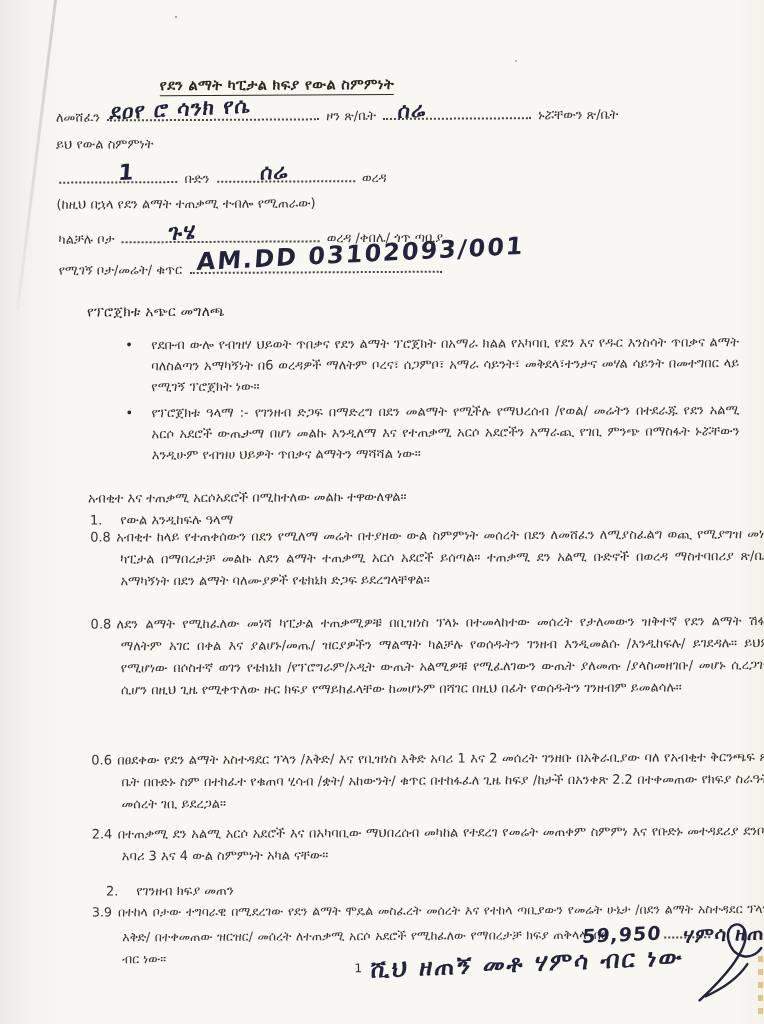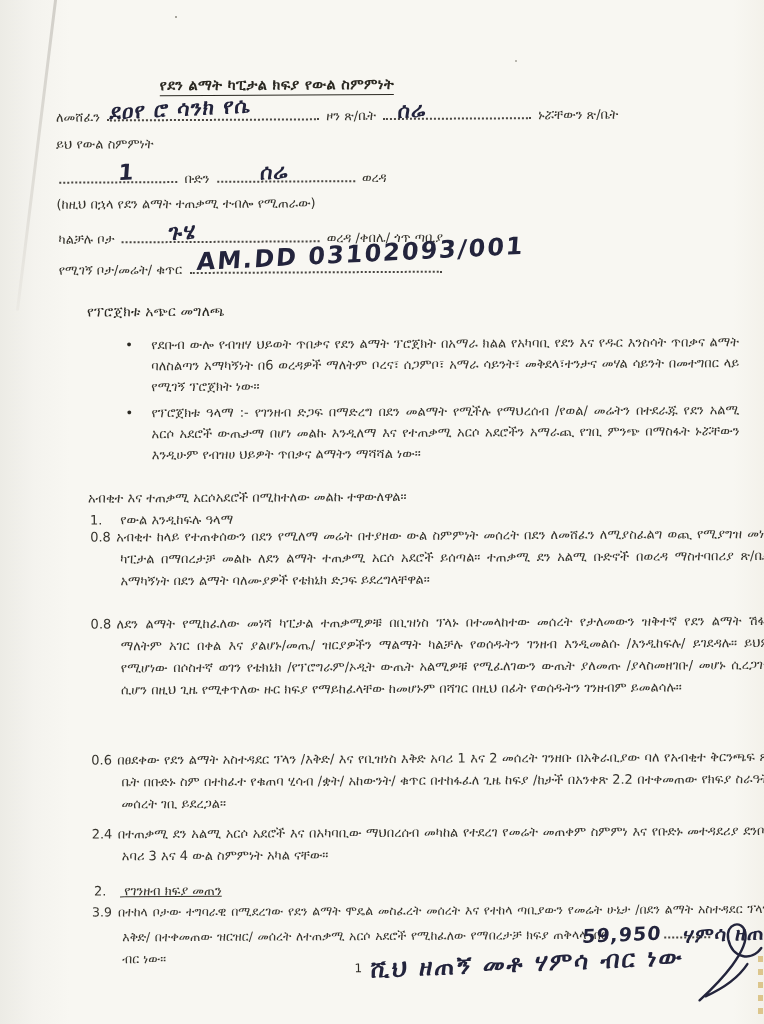--- a/index.html
+++ b/index.html
@@ -137,21 +137,21 @@
     </div>
 
     <div class="wrapblk print clause" style="left:90px;top:748px;width:652px;">
       <span class="cno">0.6</span><span>በፀደቀው የደን ልማት አስተዳደር ፕላን /እቅድ/ እና የቢዝነስ እቅድ አባሪ 1 እና 2 መሰረት ገንዘቡ በአቅራቢያው ባለ የአብቂተ ቅርንጫፍ ጽ/ቤት በቡድኑ ስም በተከፈተ የቁጠባ ሂሳብ /ቋት/ አከውንት/ ቁጥር በተከፋፈለ ጊዜ ከፍያ /ከታች በአንቀጽ 2.2 በተቀመጠው የክፍያ ስራዓት/ መሰረት ገቢ ይደረጋል።</span>
     </div>
 
     <div class="wrapblk print clause" style="left:90px;top:822px;width:652px;">
       <span class="cno">2.4</span><span>በተጠቃሚ ደን አልሚ አርሶ አደሮች እና በአካባቢው ማህበረሰብ መካከል የተደረገ የመሬት መጠቀም ስምምነ እና የቡድኑ መተዳደሪያ ደንቦች አባሪ 3 እና 4 ውል ስምምነት አካል ናቸው።</span>
     </div>
 
-    <div class="blk print secrow" style="left:92px;top:882px;text-decoration:underline;">
+    <div class="blk print secrow" style="left:104px;top:882px;">
       <span class="cno">2.</span>
       <span>የገንዘብ ክፍያ መጠን</span>
     </div>
 
     <div class="wrapblk print clause" style="left:90px;top:900px;width:656px;font-size:12.5px;">
       <span class="cno">3.9</span><span>በተከላ ቦታው ተግባራዊ በሚደረገው የደን ልማት ሞዴል መስፈረት መሰረት እና የተከላ ጣቢያውን የመሬት ሁኔታ /በደን ልማት አስተዳደር ፕላን /እቅድ/ በተቀመጠው ዝርዝር/ መሰረት ለተጠቃሚ አርሶ አደሮች የሚከፈለው የማበረታቻ ክፍያ ጠቅላላ ብር</span>
       <span class="hw-inline" style="font-size:19px;top:2px;">59,950</span><span class="dots" style="width:46px;"></span><span class="hw-inline" style="font-size:20px;top:2px;">ሃምሳ ዘጠኝ</span>
       <span>ብር ነው።</span>
     </div>
 

